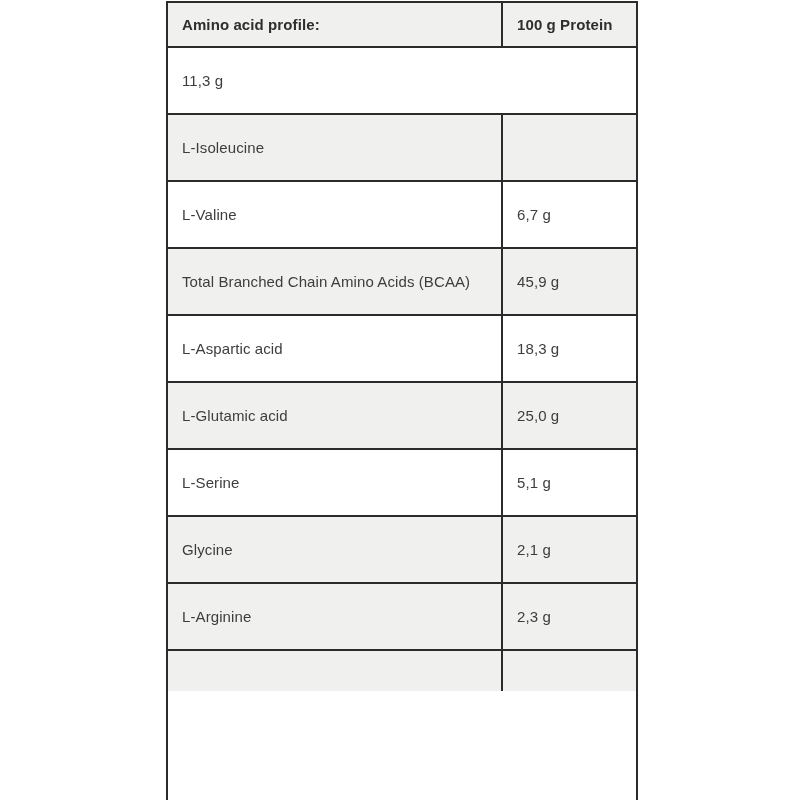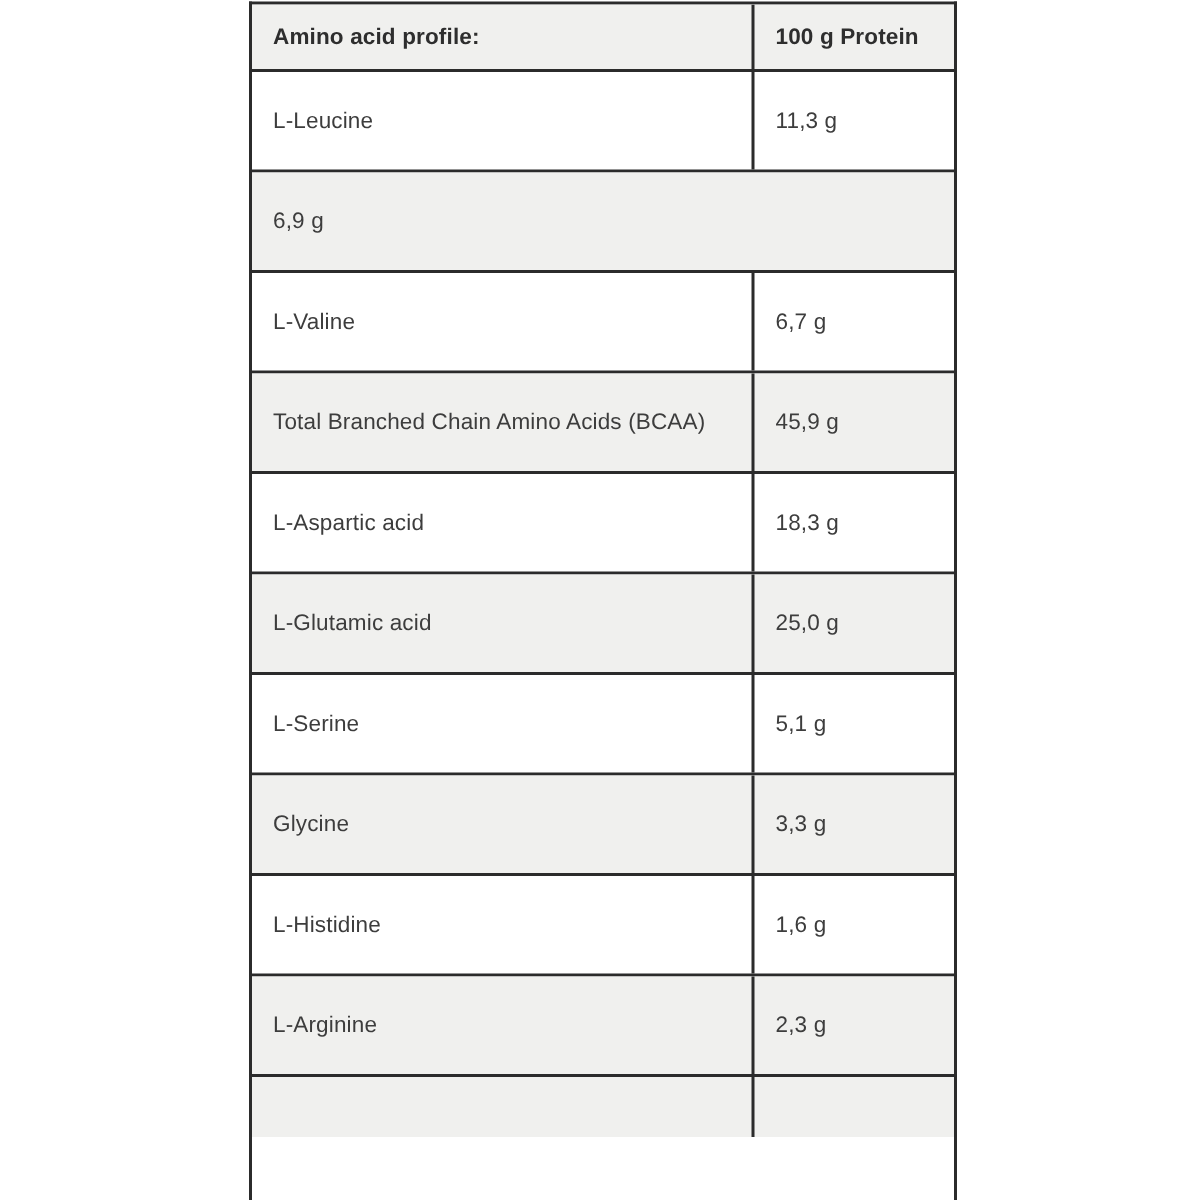--- a/index.html
+++ b/index.html
@@ -49,26 +49,25 @@
 
 <div class="page">
   <div class="amino-table">
 
     <div class="row header">
       <div class="cell name">Amino acid profile:</div>
       <div class="cell val">100 g Protein</div>
     </div>
 
     <div class="row plain">
-      <div class="cell name">L-Leucine</div>
       <div class="cell val">11,3 g</div>
     </div>
 
     <div class="row shaded">
-      <div class="cell val">6,9 g</div>
+      <div class="cell name">L-Isoleucine</div>
     </div>
 
     <div class="row plain">
       <div class="cell name">L-Valine</div>
       <div class="cell val">6,7 g</div>
     </div>
 
     <div class="row shaded">
       <div class="cell name">Total Branched Chain Amino Acids (BCAA)</div>
       <div class="cell val">45,9 g</div>
@@ -84,27 +83,23 @@
       <div class="cell val">25,0 g</div>
     </div>
 
     <div class="row plain">
       <div class="cell name">L-Serine</div>
       <div class="cell val">5,1 g</div>
     </div>
 
     <div class="row shaded">
       <div class="cell name">Glycine</div>
-      <div class="cell val">3,3 g</div>
+      <div class="cell val">2,1 g</div>
     </div>
 
-    <div class="row plain">
-      <div class="cell name">L-Histidine</div>
-      <div class="cell val">1,6 g</div>
-    </div>
 
     <div class="row shaded">
       <div class="cell name">L-Arginine</div>
       <div class="cell val">2,3 g</div>
     </div>
 
 
     <div class="row shaded partial">
       <div class="cell name"></div>
       <div class="cell val"></div>

